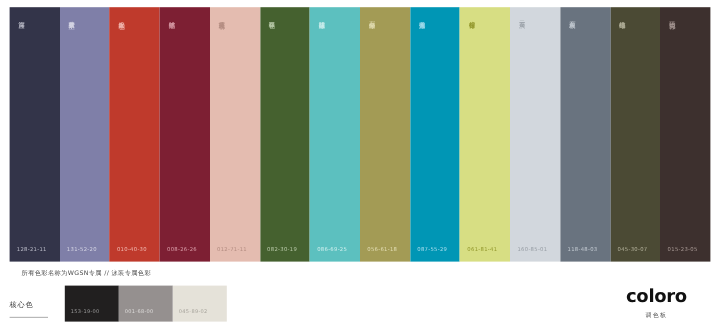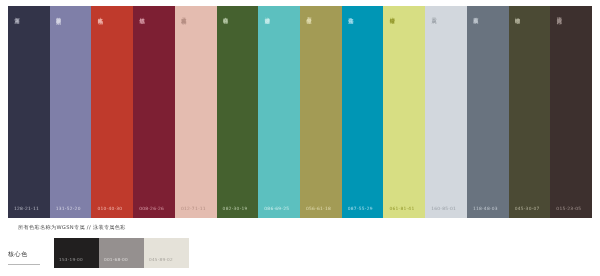--- a/index.html
+++ b/index.html
@@ -221,14 +221,18 @@
         </div>
         <div class="core-swatch" style="background: rgb(149, 144, 143);">
           <div class="core-code" style="color: rgb(222, 220, 219);">001-68-00</div>
         </div>
         <div class="core-swatch" style="background: rgb(229, 226, 217);">
           <div class="core-code" style="color: rgb(167, 164, 156);">045-89-02</div>
         </div>
       </div>
   </div>
 
+  <div class="brand">
+    <div class="brand-mark">coloro</div>
+    <div class="brand-sub">调色板</div>
+  </div>
 
 </div>
 
 </body></html>

